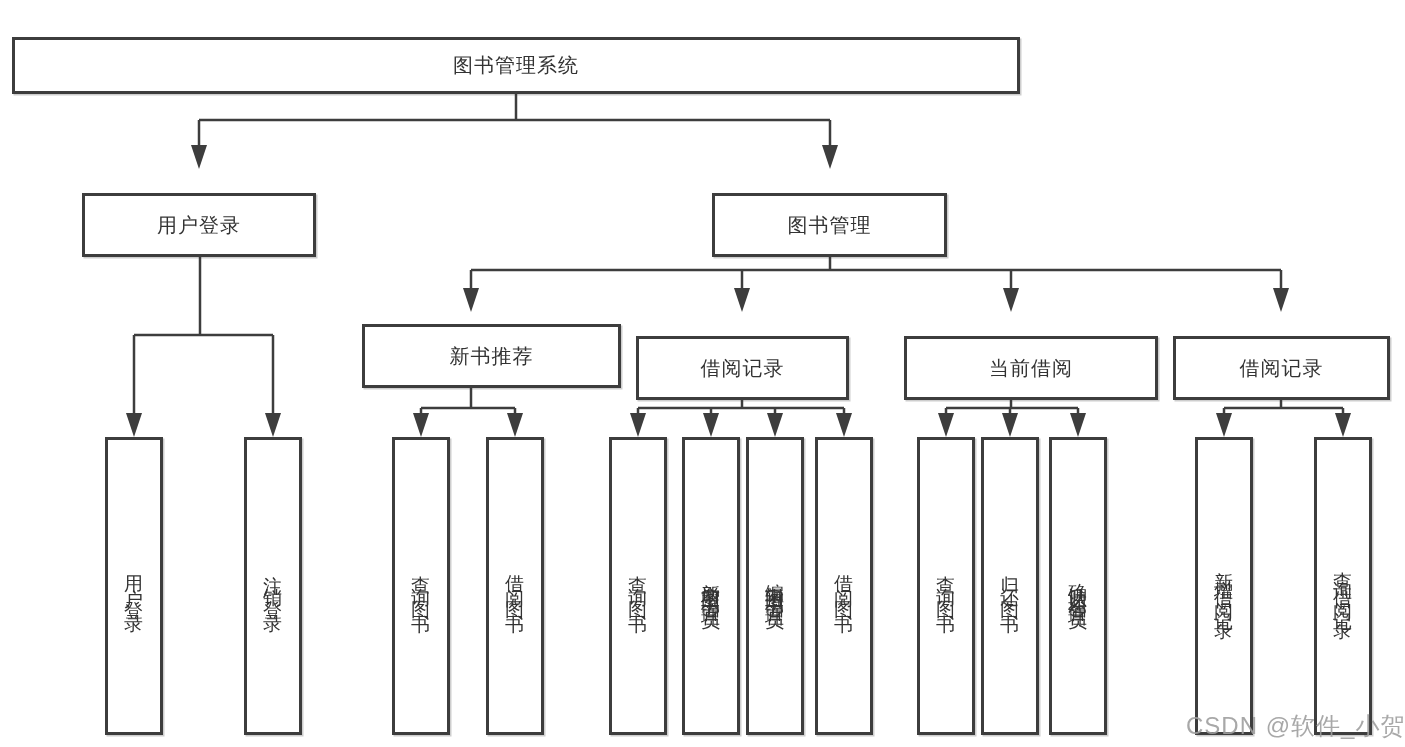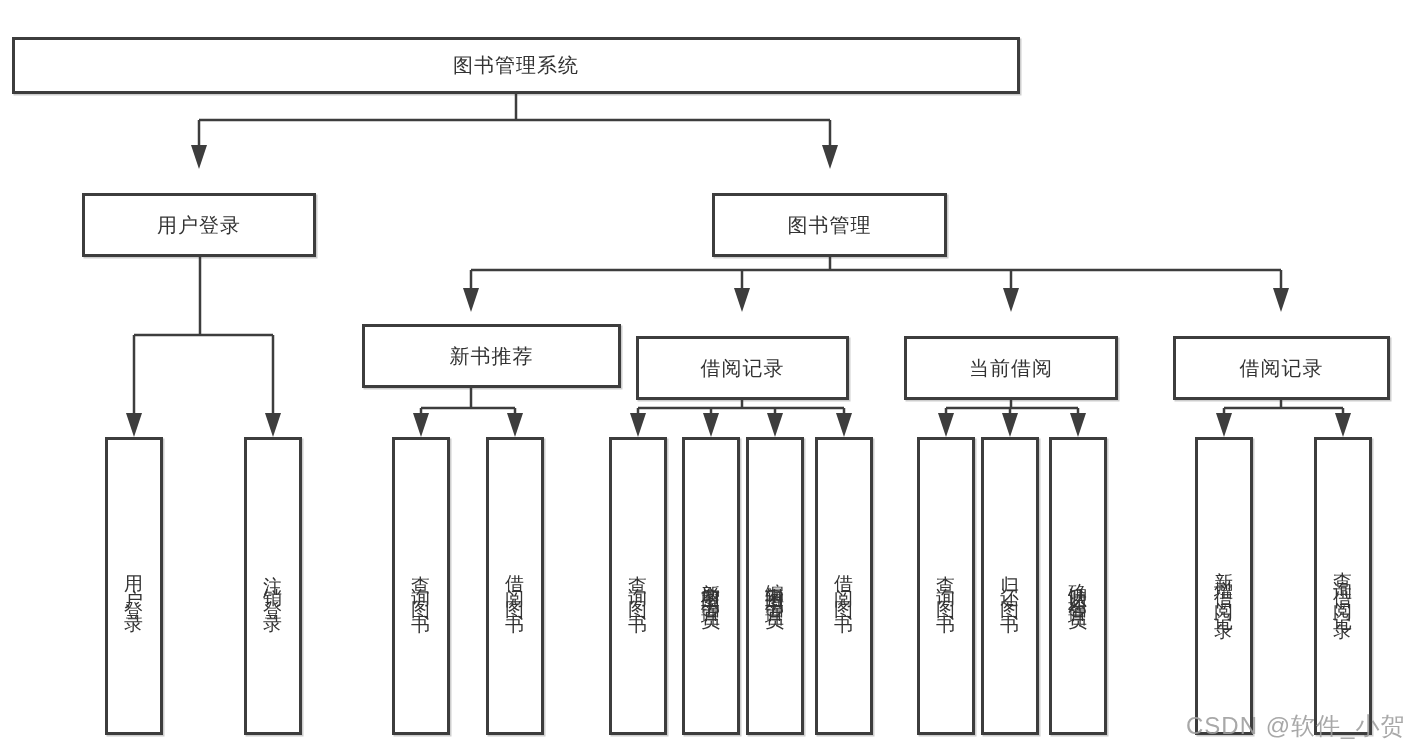--- a/index.html
+++ b/index.html
@@ -147,21 +147,21 @@
   <div class="hbox" style="left:712px;top:169px;width:235px;height:64px;">
     <span class="hlabel">图书管理</span>
   </div>
 
   <div class="hbox" style="left:362px;top:300px;width:259px;height:64px;">
     <span class="hlabel">新书推荐</span>
   </div>
   <div class="hbox" style="left:636px;top:312px;width:213px;height:64px;">
     <span class="hlabel">借阅记录</span>
   </div>
-  <div class="hbox" style="left:904px;top:312px;width:214px;height:64px;">
+  <div class="hbox" style="left:904px;top:312px;width:254px;height:64px;">
     <span class="hlabel">当前借阅</span>
   </div>
   <div class="hbox" style="left:1173px;top:312px;width:217px;height:64px;align-items:center;">
     <span class="hlabel">借阅记录</span>
   </div>
 
   <div class="vbox" style="left:105px;">
     <span class="vlabel sp-wide">用户登录</span>
   </div>
   <div class="vbox" style="left:244px;">

